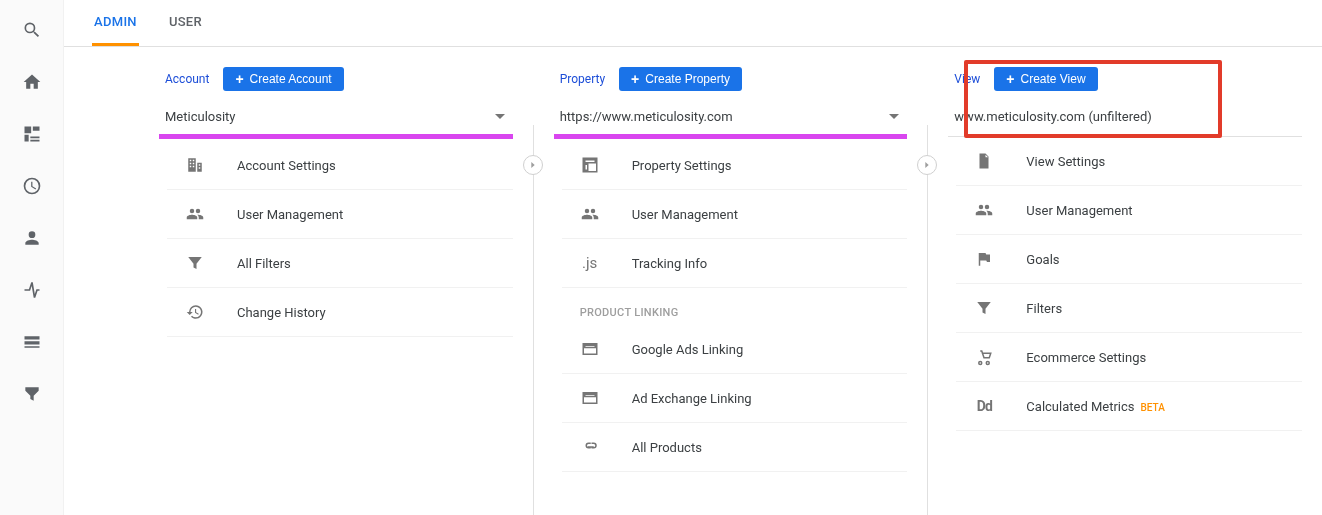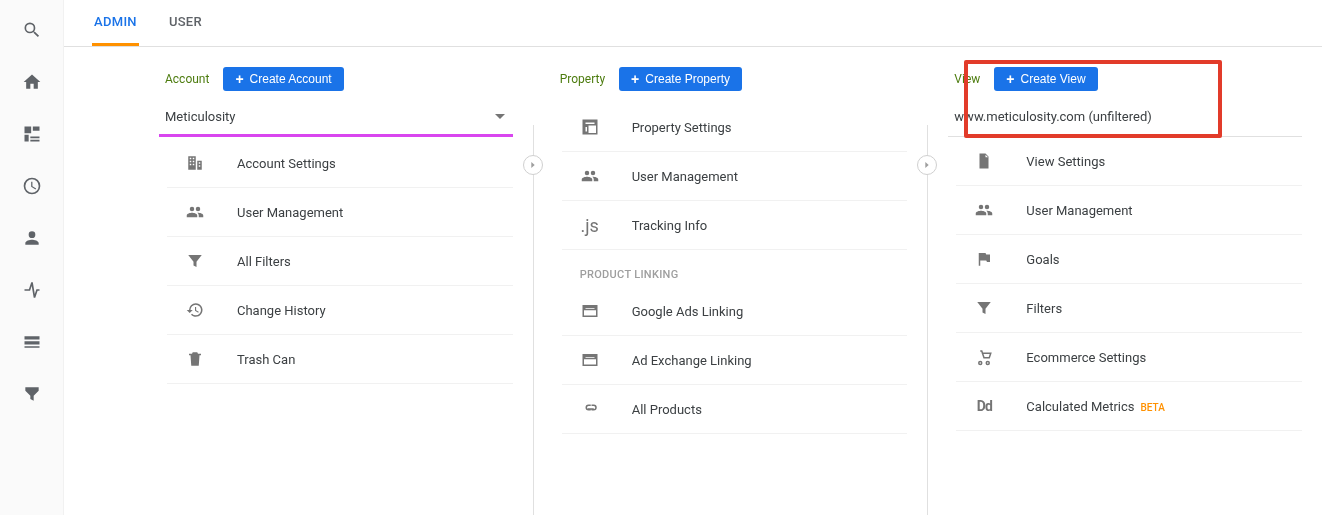--- a/index.html
+++ b/index.html
@@ -84,34 +84,34 @@
   }
   .col-sep .circle svg{width:10px;height:10px;fill:#9e9e9e;}
 
   .col-header {
     display: flex;
     align-items: center;
     gap: 14px;
     margin-bottom: 12px;
     padding-left: 6px;
   }
-  .col-label { font-size: 12px; color: #4d7c0f; }
+  .col-label { font-size: 12px; color: #1d4ed8; }
   .blue-btn {
     display: inline-flex; align-items: center; gap: 6px;
     background: #1a73e8; color: #fff;
     border: none; border-radius: 3px;
     padding: 5px 12px;
     font-size: 12px; font-weight: 500;
     cursor: pointer;
   }
   .blue-btn .plus { font-size: 14px; font-weight: bold; line-height: 1; }
 
   .picker {
     display: flex; align-items: center; justify-content: space-between;
-    border-bottom: 3px solid #d946ef;
+    border-bottom: 5px solid #d946ef;
     padding: 6px 8px 10px 6px;
     font-size: 13px; color: #3c4043;
     cursor: pointer;
     margin-bottom: 2px;
   }
   .picker .caret {
     width: 0;height: 0;
     border-left: 5px solid transparent;
     border-right: 5px solid transparent;
     border-top: 5px solid #757575;
@@ -241,66 +241,62 @@
             <span>All Filters</span>
           </div>
           <div class="menu-item">
             <span class="mi-icon">
                 <svg viewBox="0 0 24 24">
                   <path d="M13 3a9 9 0 00-9 9H1l3.89 3.89.07.14L9 12H6a7 7 0 117 7 6.93 6.93 0 01-4.95-2.05l-1.41 1.41A9 9 0 1013 3zm-1 5v5l4.28 2.54.72-1.21-3.5-2.08V8z"></path>
                 </svg>
               </span>
             <span>Change History</span>
           </div>
-          <div class="menu-item">
-            <span class="mi-icon">
-                <svg viewBox="0 0 24 24">
-                  <path d="M6 7h12l-1 14H7L6 7zm3-4h6l1 2h4v2H4V5h4l1-2z"></path>
-                </svg>
-              </span>
-            <span>Trash Can</span>
-          </div>
         </div>
       </div>
 
       <div class="col-sep">
         <div class="circle">
           <svg viewBox="0 0 24 24">
               <path d="M8 5l8 7-8 7z"></path>
             </svg>
         </div>
       </div>
 
       <div class="column">
         <div class="col-header">
           <span class="col-label">Property</span>
           <button class="blue-btn">
             <span class="plus">+</span>
             <span>Create Property</span>
           </button>
         </div>
+        <div class="picker">
+          <span>https://www.meticulosity.com</span>
+          <span class="caret"></span>
+        </div>
         <div class="menu-list">
           <div class="menu-item">
             <span class="mi-icon">
                 <svg viewBox="0 0 24 24">
                   <path d="M3 3h18v18H3V3zm2 2v4h14V5H5zm0 6v8h4v-8H5z" fill="none" stroke="#757575" stroke-width="2"></path>
                 </svg>
               </span>
             <span>Property Settings</span>
           </div>
           <div class="menu-item">
             <span class="mi-icon">
                 <svg viewBox="0 0 24 24">
                   <path d="M16 11a3 3 0 10-3-3 3 3 0 003 3zM8 11a3 3 0 10-3-3 3 3 0 003 3zm0 2c-2.33 0-7 1.17-7 3.5V19h14v-2.5C15 14.17 10.33 13 8 13zm8 0c-.29 0-.62.02-.97.05A4.46 4.46 0 0117 16.5V19h6v-2.5c0-2.33-4.67-3.5-7-3.5z"></path>
                 </svg>
               </span>
             <span>User Management</span>
           </div>
           <div class="menu-item">
-            <span class="mi-icon" style="font-family:Roboto;font-size:18px;color:#757575;font-weight:400;">.js</span>
+            <span class="mi-icon" style="font-family:Roboto;font-size:15px;color:#757575;font-weight:400;">.js</span>
             <span>Tracking Info</span>
           </div>
           <div class="section-label">PRODUCT LINKING</div>
           <div class="menu-item">
             <span class="mi-icon">
                 <svg viewBox="0 0 24 24">
                   <path d="M3 5h18v14H3V5zm2 2v3h14V7H5z" fill="none" stroke="#757575" stroke-width="2"></path>
                 </svg>
               </span>
             <span>Google Ads Linking</span>

